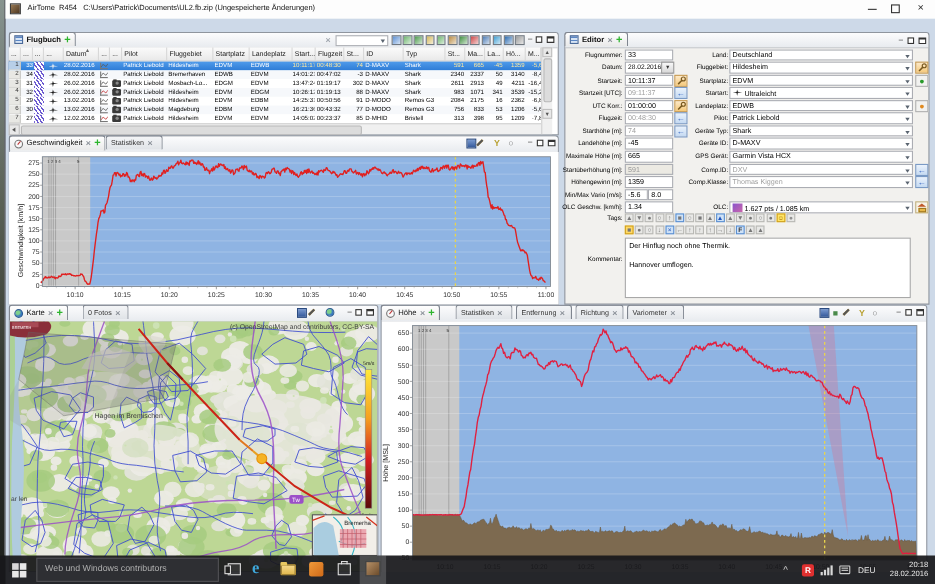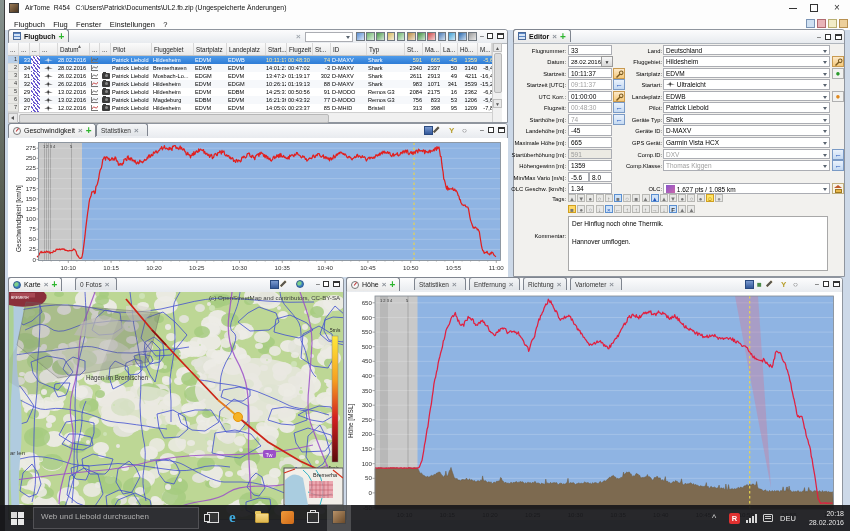--- a/index.html
+++ b/index.html
@@ -21,27 +21,20 @@
 </style></head><body>
 <div id="stage">
 <div class="abs" style="left:0;top:0;width:5px;height:531px;background:linear-gradient(#87938f,#5a6156 35%,#32362f 65%,#1d1f1c);"></div>
 <div class="abs" style="left:4px;top:0;width:846px;height:505px;background:#cdd9e8;border-left:1px solid #3c3c3c;"></div>
 <div class="abs" style="left:5px;top:0;width:845px;height:17px;background:#fdfdfd;">
       <div class="abs" style="left:4px;top:3px;width:10px;height:10px;background:linear-gradient(135deg,#9a7a55,#4a3520);border:1px solid #3a3a3a;"></div>
       <div class="abs" style="left:20px;top:4px;font-size:6.8px;color:#111;">AirTome&nbsp; R454&nbsp;&nbsp; C:\Users\Patrick\Documents\UL2.fb.zip (Ungespeicherte Änderungen)</div>
       <div class="abs" style="left:784px;top:8px;width:8px;height:1.2px;background:#333;"></div>
       <div class="abs" style="left:805px;top:4px;width:8px;height:8px;border:1.2px solid #333;"></div>
       <div class="abs" style="left:829px;top:2px;font-size:10px;color:#333;">×</div>
-    </div>
-<div class="abs" style="left:5px;top:17px;width:845px;height:13px;background:#fdfdfd;font-size:7.5px;color:#111;">
-      <span class="abs" style="left:9px;top:2.5px;">Flugbuch&nbsp;&nbsp;&nbsp; Flug&nbsp;&nbsp;&nbsp; Fenster&nbsp;&nbsp;&nbsp; Einstellungen&nbsp;&nbsp;&nbsp; ?</span>
-      <span class="abs" style="left:801px;top:2px;width:9px;height:9px;background:#cfe0f2;border:1px solid #7a94b5;"></span>
-      <span class="abs" style="left:812px;top:2px;width:9px;height:9px;background:#e8b4b8;border:1px solid #b06a70;"></span>
-      <span class="abs" style="left:823px;top:2px;width:9px;height:9px;background:#f2ecc8;border:1px solid #b8ae72;"></span>
-      <span class="abs" style="left:834px;top:2px;width:9px;height:9px;background:#edcf9a;border:1px solid #b89050;"></span>
     </div>
 <div class="panel" style="left:8px;top:29px;width:500px;height:94px;background:#fff;">
       <div class="abs" style="left:0;top:0;right:0;height:14px;background:linear-gradient(#fcfcfd,#e8ebef);border-bottom:1px solid #b0b6bd;border-radius:3px 3px 0 0;"></div>
     </div>
 <div class="tab" style="left:8px;top:29px;height:13px;">
       <span style="display:inline-block;width:8px;height:8px;background:repeating-linear-gradient(#5b87c5 0 1.5px,#d6e4f5 1.5px 3px);border:1px solid #4a6a9a;"></span>
       <b>Flugbuch</b>
       <span class="plus">+</span>
     </div>
 <span class="abs xico" style="left:296px;top:33px;font-size:8px;color:#a0a6ae;">×</span>
@@ -1242,21 +1235,21 @@
       <text x="746.2" y="517" font-size="6.2" fill="#333" text-anchor="middle" font-family="Liberation Sans">10:50</text>
       <text x="788.9" y="517" font-size="6.2" fill="#333" text-anchor="middle" font-family="Liberation Sans">10:55</text>
       <text x="831.5" y="517" font-size="6.2" fill="#333" text-anchor="middle" font-family="Liberation Sans">11:00</text>
     </svg>
 <div class="abs" style="left:0;top:505px;width:850px;height:26px;background:rgba(24,24,27,0.93);">
       <span class="abs" style="left:11px;top:7px;width:5.5px;height:5.5px;background:#d8d8d8;"></span>
       <span class="abs" style="left:18px;top:7px;width:5.5px;height:5.5px;background:#e8e8e8;"></span>
       <span class="abs" style="left:11px;top:14px;width:5.5px;height:5.5px;background:#e8e8e8;"></span>
       <span class="abs" style="left:18px;top:14px;width:5.5px;height:5.5px;background:#e8e8e8;"></span>
       <span class="abs" style="left:33px;top:2px;width:166px;height:22px;background:#2e2f33;border:1px solid #515155;"></span>
-      <span class="abs" style="left:41px;top:7px;font-size:8px;color:#b0b0b0;">Web und Liebold durchsuchen</span>
+      <span class="abs" style="left:41px;top:7px;font-size:8px;color:#b0b0b0;">Web und Windows contributors</span>
       <span class="abs" style="left:207px;top:7px;width:12px;height:11px;border:1px solid #ddd;background:rgba(255,255,255,0.08);"></span>
       <span class="abs" style="left:204px;top:9px;width:6px;height:8px;border:1px solid #ddd;background:#222;"></span>
       <span class="abs" style="left:229px;top:4px;font-size:15px;font-weight:bold;color:#3fa8dc;font-family:'Liberation Serif',serif;">e</span>
       <span class="abs" style="left:255px;top:8px;width:14px;height:10px;background:linear-gradient(#f5d98a,#e0b850);border:1px solid #c09a38;border-radius:1px;"></span>
       <span class="abs" style="left:255px;top:6px;width:6px;height:3px;background:#e8c860;border-radius:1px 1px 0 0;"></span>
       <span class="abs" style="left:281px;top:6px;width:13px;height:13px;background:linear-gradient(135deg,#f09a3a,#d06a18);border-radius:2px;"></span>
       <span class="abs" style="left:307px;top:7px;width:12px;height:11px;border:1px solid #ddd;background:rgba(255,255,255,0.06);"></span>
       <span class="abs" style="left:310px;top:5px;width:6px;height:3px;border:1px solid #ddd;border-bottom:none;"></span>
       <span class="abs" style="left:327px;top:0px;width:24px;height:26px;background:rgba(255,255,255,0.18);"></span>
       <span class="abs" style="left:332px;top:5px;width:14px;height:14px;background:linear-gradient(135deg,#b89268,#6a4a2a);border:1px solid #444;"></span>

